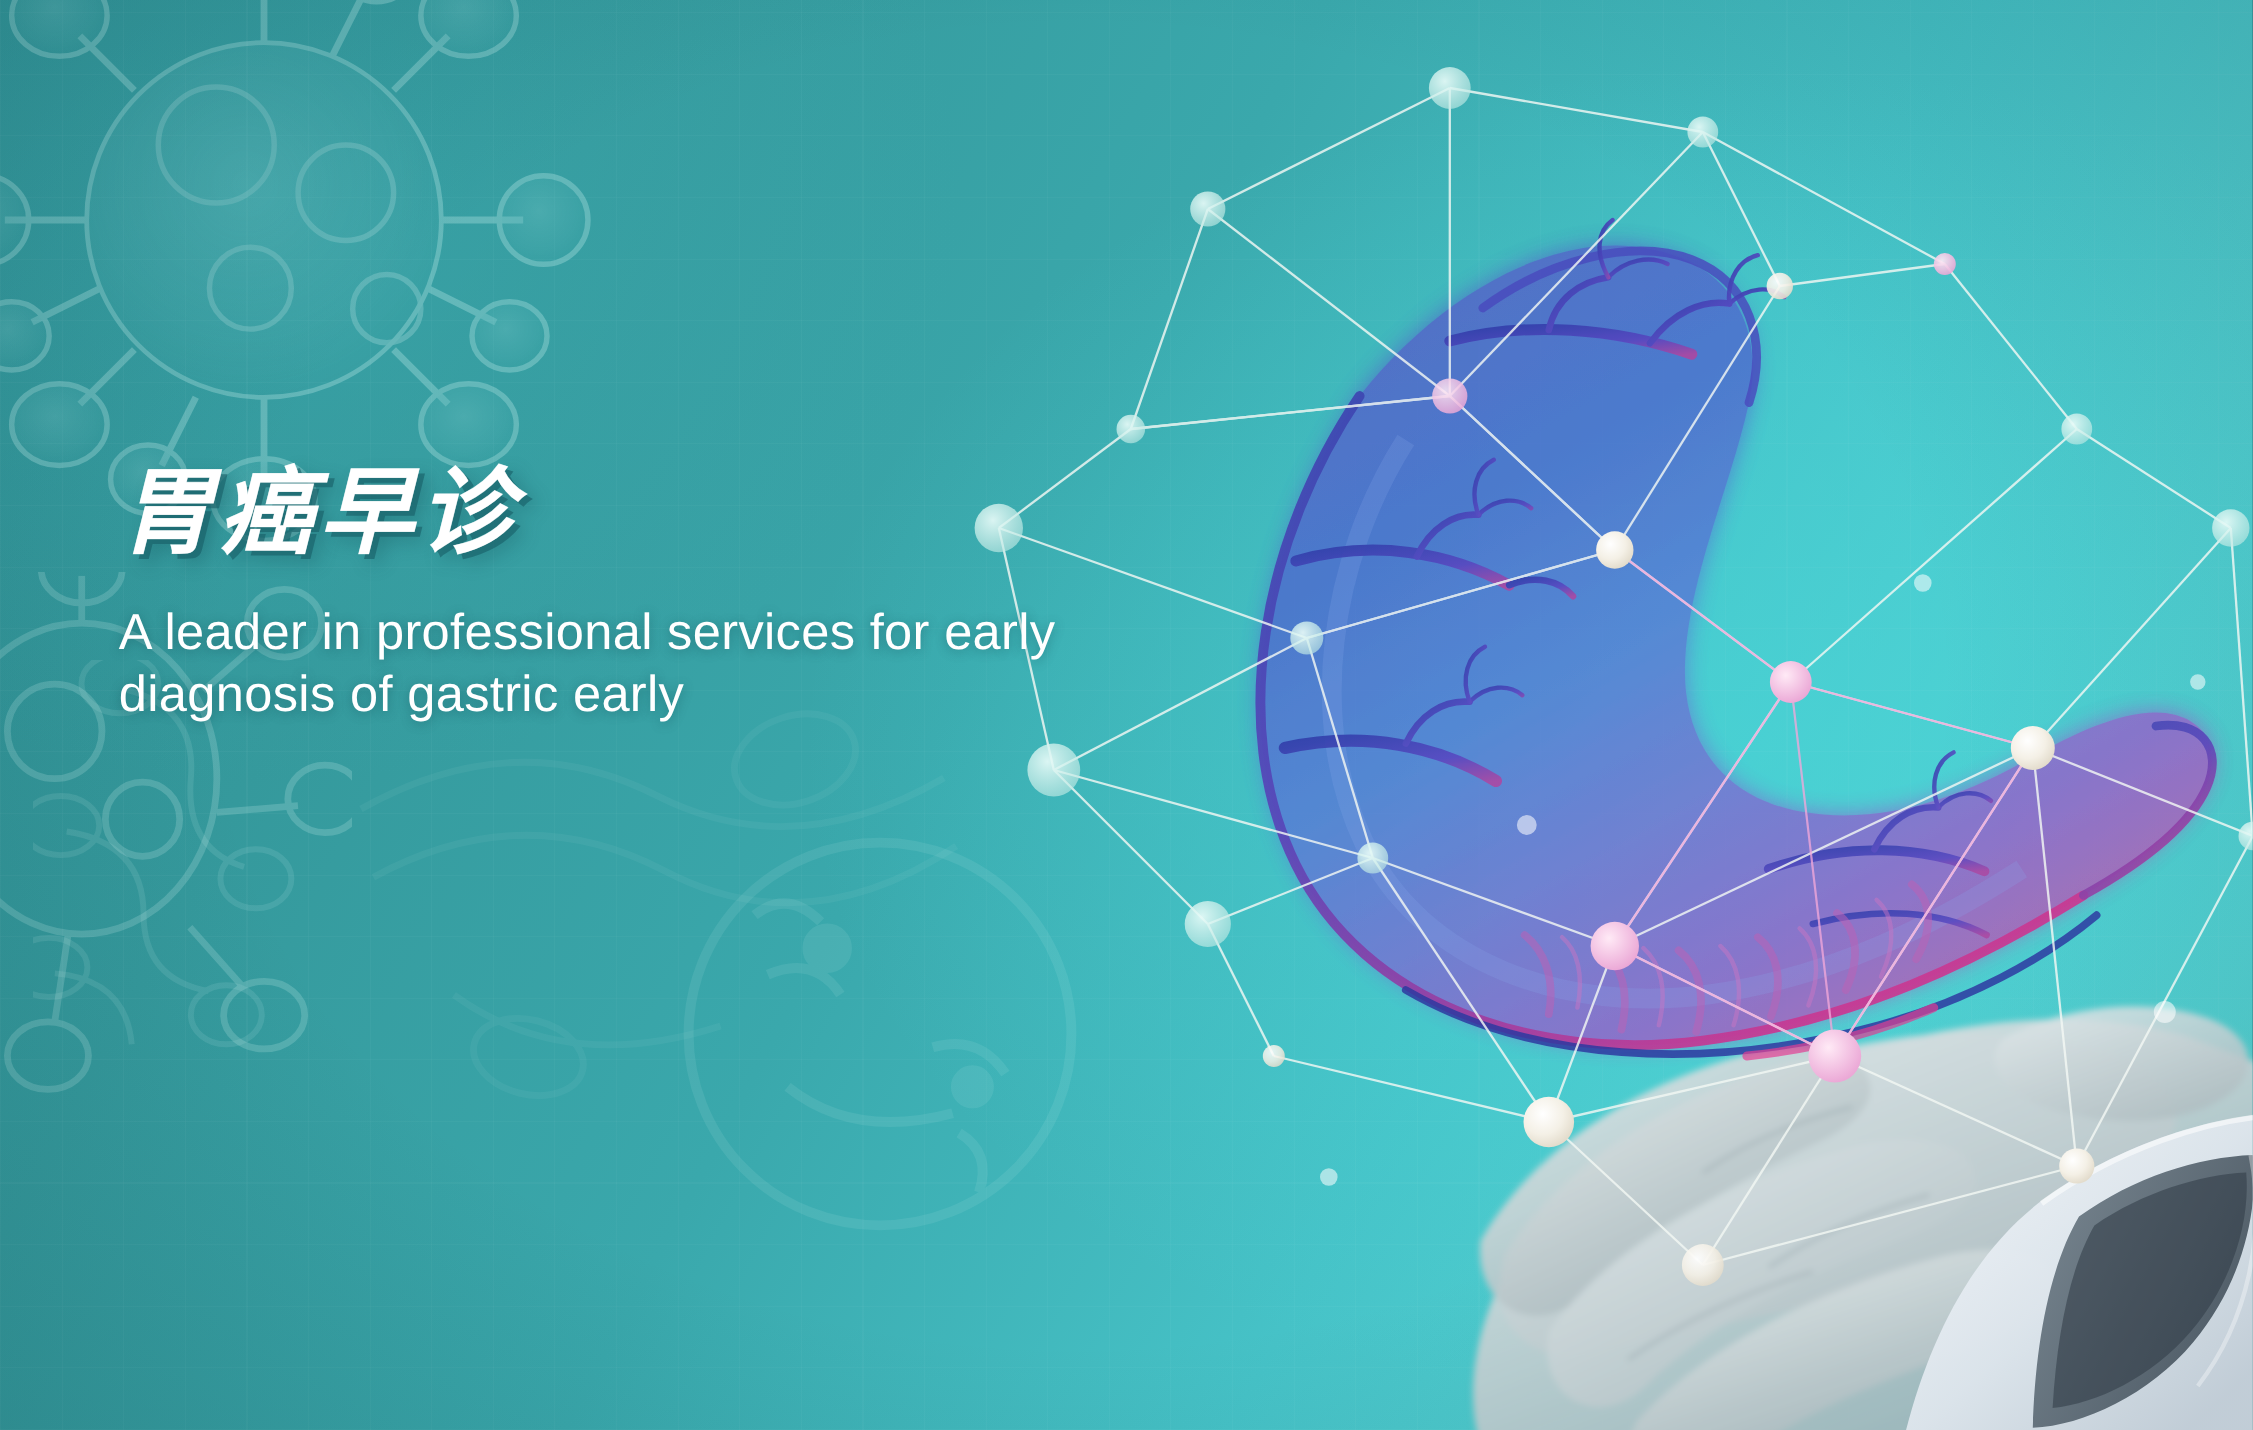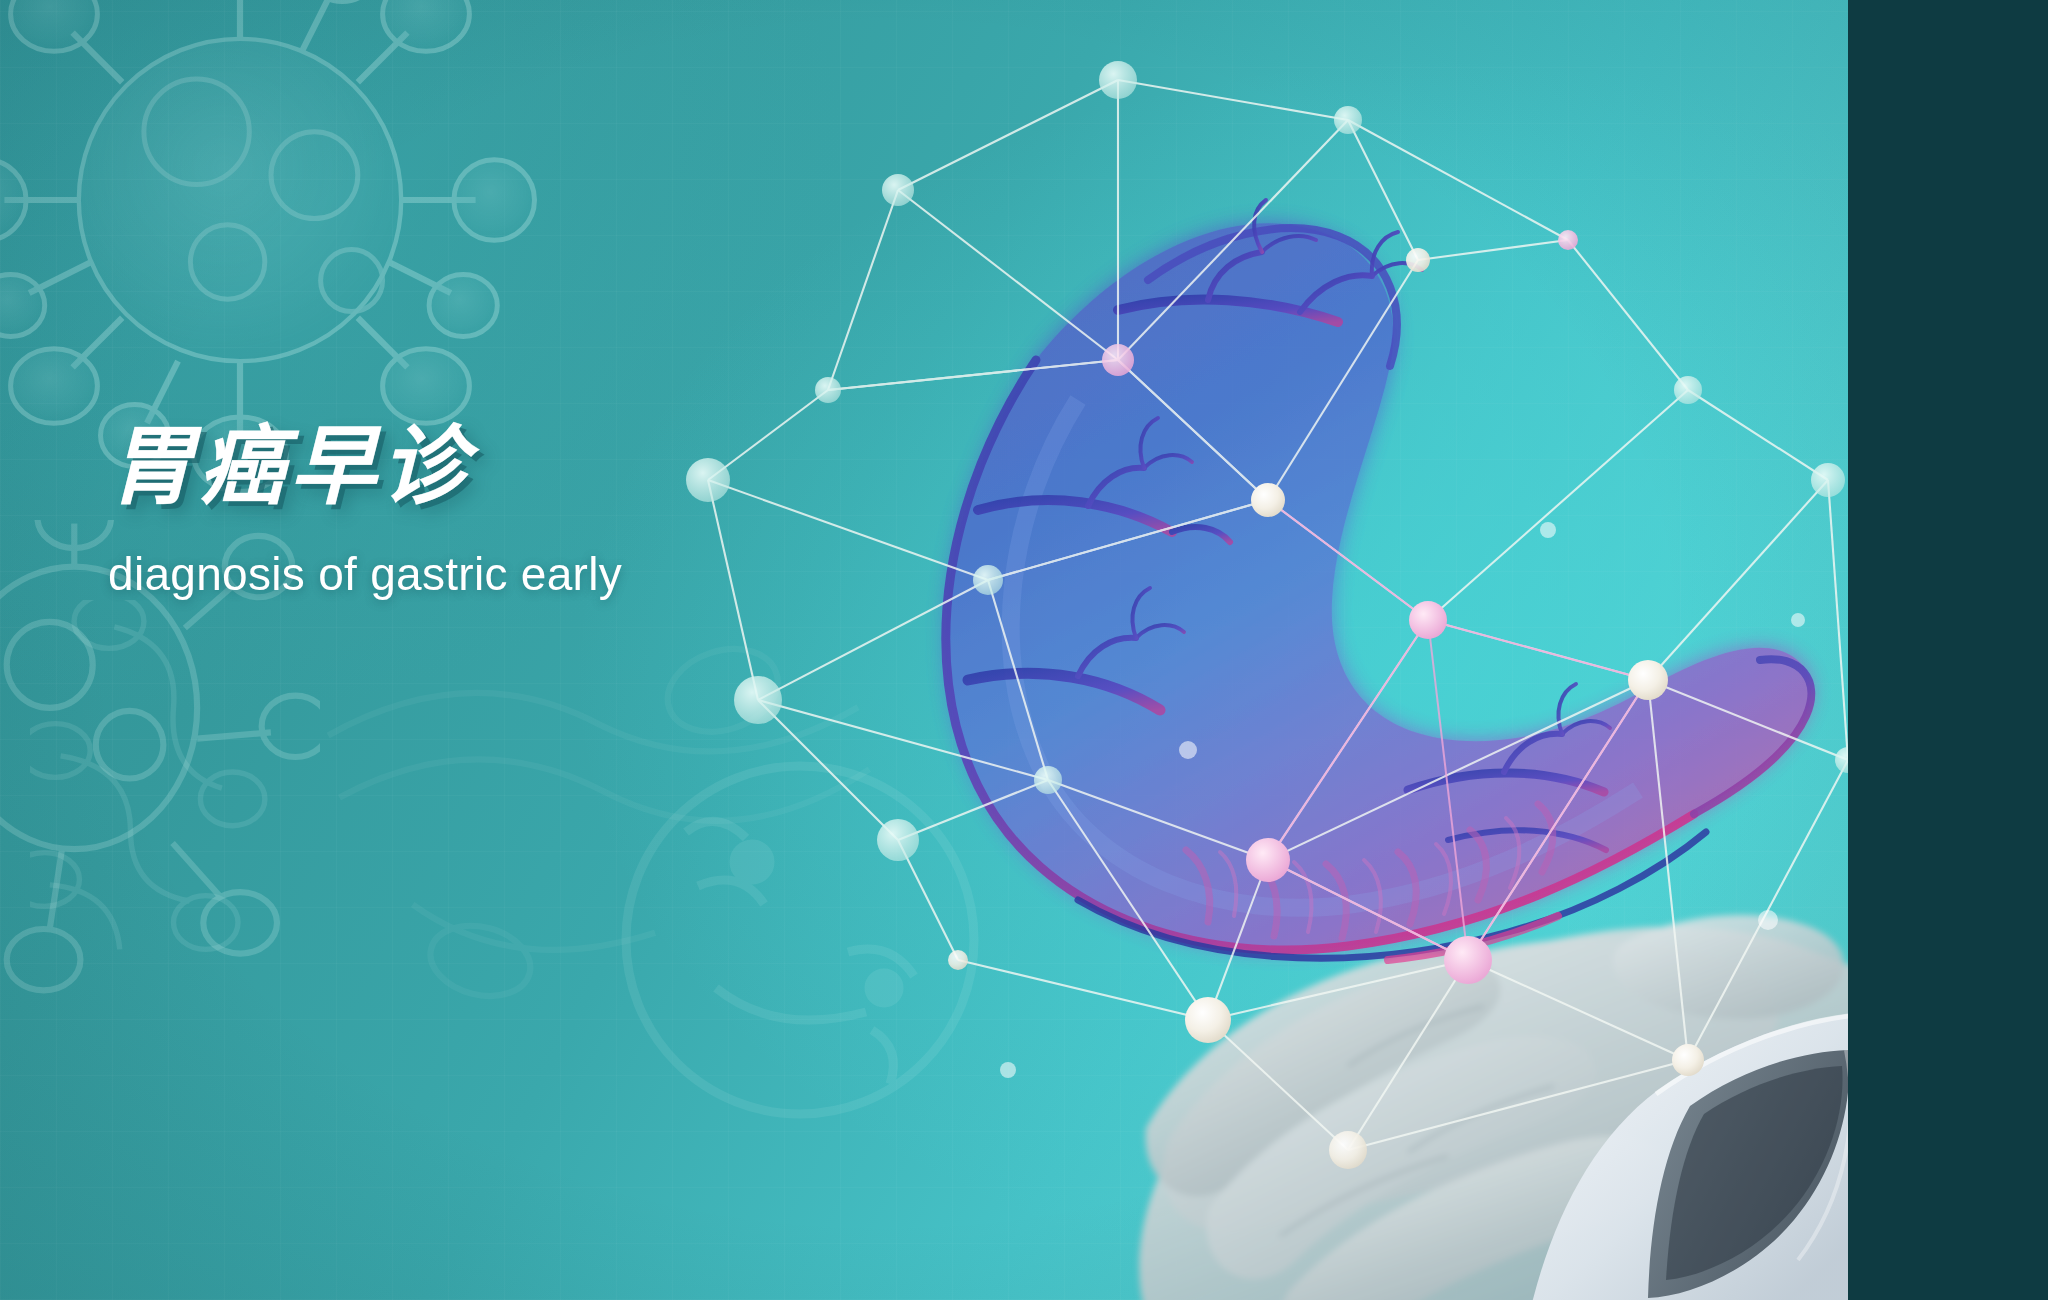--- a/index.html
+++ b/index.html
@@ -5,21 +5,21 @@
 <style>
   html, body {
     margin: 0;
     padding: 0;
     background: #0e3b42;
   }
   * { box-sizing: border-box; }
 
   .banner {
     position: relative;
-    width: 1848px;
+    width: 2048px;
     height: 1300px;
     overflow: hidden;
     font-family: "Liberation Sans", "DejaVu Sans", sans-serif;
     
     background:
       radial-gradient(ellipse 1400px 1000px at 78% 52%, rgba(72, 212, 214, 0.70) 0%, rgba(72, 212, 214, 0.0) 62%),
       radial-gradient(ellipse 900px 760px at 12% 14%, rgba(60, 170, 175, 0.55) 0%, rgba(60, 170, 175, 0) 70%),
       linear-gradient(118deg, #2f8e92 0%, #35999c 22%, #3aa8ac 44%, #46c2c7 66%, #56d2d4 84%, #5fd8d8 100%);
   }
 
@@ -553,17 +553,18 @@
         <circle cx="1150" cy="560" r="7" fill="#ffffff"></circle>
       </g>
     </svg>
   </div>
 
   <div class="text-block">
     <h1 class="headline">
       <span class="line line1">胃癌早诊</span>
     </h1>
     <p class="subhead">
+      <span class="ln">A leader in professional services for early</span>
       <span class="ln">diagnosis of gastric early</span>
     </p>
   </div>
 
 </div>
 
 </body></html>

